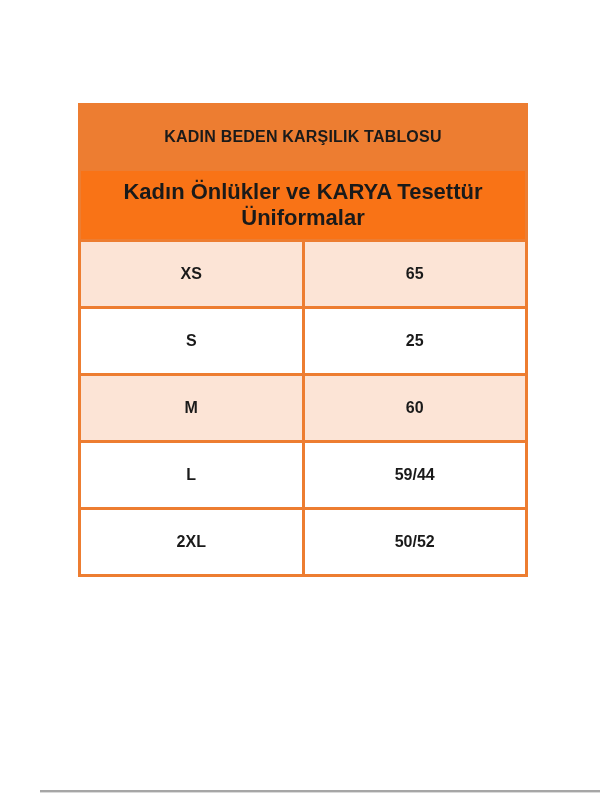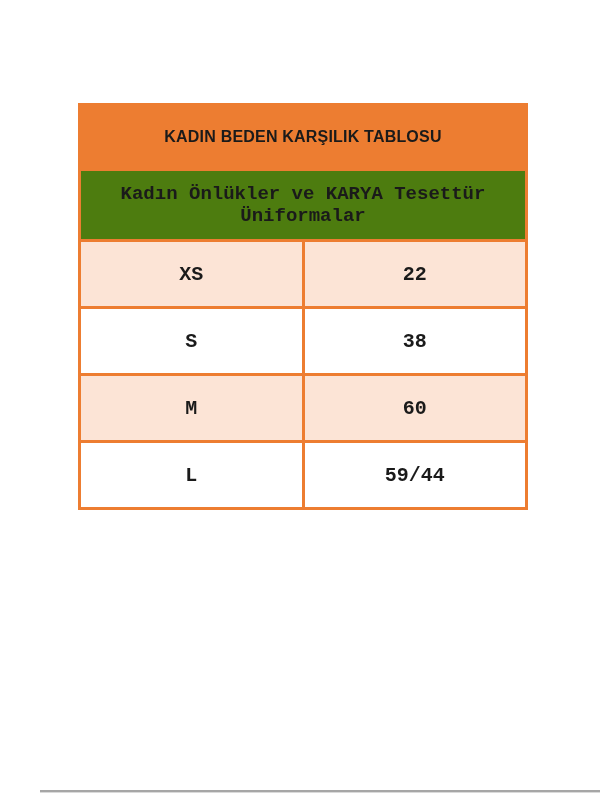--- a/index.html
+++ b/index.html
@@ -32,29 +32,27 @@
     color: #1a1a1a;
   }
   td.header-cell {
     background: #ED7D31;
     color: #ffffff;
     font-size: 16px;
     height: 62px;
     letter-spacing: 0.2px;
   }
   td.subheader-cell {
-    background: #4d7c0f;
-    font-size: 19px;
+    background: #f97316;
+    font-size: 22px;
     height: 68px;
-    font-family: Liberation Mono, monospace;
   }
   tr.data-row td {
-    font-size: 20px;
+    font-size: 16px;
     height: 64px;
-    font-family: Liberation Mono, monospace;
   }
   tr.row-alt td {
     background: #FCE4D6;
   }
   tr.row-plain td {
     background: #ffffff;
   }
   .page-rule {
     position: absolute;
     left: 40px;
@@ -73,32 +71,36 @@
   <table class="size-table">
     <tbody>
       <tr>
         <td class="header-cell" colspan="2">KADIN BEDEN KARŞILIK TABLOSU</td>
       </tr>
       <tr>
         <td class="subheader-cell" colspan="2">Kadın Önlükler ve KARYA Tesettür Üniformalar</td>
       </tr>
       <tr class="data-row row-alt">
         <td>XS</td>
-        <td>22</td>
+        <td>65</td>
       </tr>
       <tr class="data-row row-plain">
         <td>S</td>
-        <td>38</td>
+        <td>25</td>
       </tr>
       <tr class="data-row row-alt">
         <td>M</td>
         <td>60</td>
       </tr>
       <tr class="data-row row-plain">
         <td>L</td>
         <td>59/44</td>
       </tr>
+      <tr class="data-row row-plain">
+        <td>2XL</td>
+        <td>50/52</td>
+      </tr>
     </tbody>
   </table>
 
   <div class="page-rule"></div>
 
 </div>
 
 </body></html>

